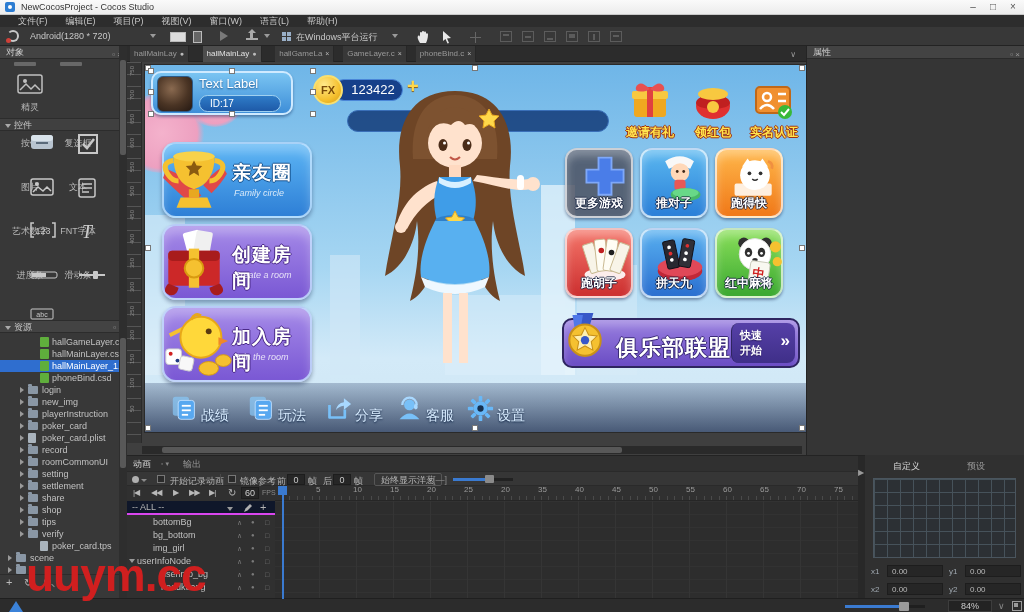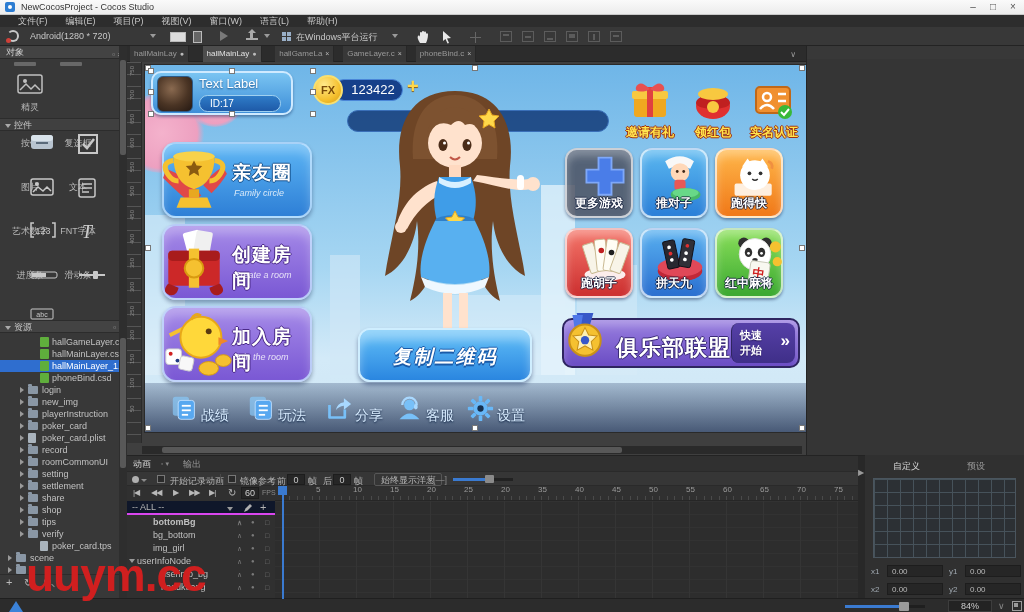--- a/index.html
+++ b/index.html
@@ -656,23 +656,20 @@
       <path d="M84 96 L116 96 C122 112 122 126 118 140 L82 140 C78 126 78 112 84 96 Z" fill="#3f9de8"></path>
       <path d="M84 96 Q100 106 116 96 L116 102 Q100 112 84 102 Z" fill="#d8f0ff"></path>
       <ellipse cx="100" cy="140" rx="20" ry="6" fill="#2f7fc8"></ellipse>
       <path d="M100 130 l3 6 6.5 1 -4.5 4.5 1 6.5 -6 -3 -6 3 1 -6.5 -4.5 -4.5 6.5 -1 Z" fill="#ffd84a" stroke="#e8a820"></path>
       <path d="M80 140 C68 164 64 182 66 196 Q100 210 134 196 C136 182 132 164 120 140 Z" fill="#58b0f0"></path>
       <path d="M66 196 Q100 212 134 196 L130 206 Q100 220 70 206 Z" fill="#eef8ff"></path>
       <rect x="88" y="212" width="9" height="70" fill="#ffe2cd"></rect>
         <rect x="104" y="212" width="9" height="70" fill="#ffe2cd"></rect>
     </svg>
 
-    <div id="qr-btn" style="z-index:3">
-      <span class="lbl">复制二维码</span>
-    </div>
 
     <div id="nav-bar">
         <div class="nav-item" style="position: absolute; left: 26px; top: 10px; width: 70px; height: 34px;">
           <span style="left: 0px; top: 2px; position: absolute;"><svg width="27" height="27" viewBox="0 0 30 30">
               <rect x="2" y="2" width="18" height="21" rx="3" fill="#88c8f8" opacity="0.7"></rect>
               <rect x="8" y="6" width="18" height="21" rx="3" fill="#58a8f0" stroke="#bfe0ff"></rect>
               <line x1="12" y1="12" x2="22" y2="12" stroke="#fff" stroke-width="2"></line>
               <line x1="12" y1="17" x2="22" y2="17" stroke="#fff" stroke-width="2"></line>
               <line x1="12" y1="22" x2="19" y2="22" stroke="#fff" stroke-width="2"></line>
             </svg></span>
@@ -739,20 +736,24 @@
         <span class="handle" style="left: 3px; top: 24px;"></span>
         <span class="handle" style="left: 165px; top: 24px;"></span>
         <span class="handle" style="left: 3px; top: 46px;"></span>
         <span class="handle" style="left: 84px; top: 46px;"></span>
         <span class="handle" style="left: 165px; top: 46px;"></span>
       </div>
   </div>
 </div>
 
 <div id="right-panel">
+  <div class="phead">
+    <span>属性</span>
+    <span class="hic">▫ ×</span>
+  </div>
   <div class="body"></div>
 </div>
 
 <div id="bottom-panel">
   <span class="bp-tab" style="left:6px">动画</span>
   <span class="mini-ic" style="left:34px">▫ ▾</span>
   <span class="bp-tab" style="left:56px;color:#9a9a9a">输出</span>
 
   <div id="ctrl-row">
     <span class="abs" style="left:5px;top:4px;width:7px;height:7px;border-radius:50%;background:#b0b0b0"></span>
@@ -810,21 +811,21 @@
 
   <div id="layer-head">
     <span class="clabel" style="left:5px;top:1px">-- ALL --</span>
     <span class="abs" style="left:100px;top:6px;width:0;height:0;border-left:3px solid transparent;border-right:3px solid transparent;border-top:4px solid #9a9a9a"></span>
     <svg class="abs" style="left:116px;top:2px" width="10" height="10" viewBox="0 0 10 10">
         <path d="M1 9 L2.5 5.5 L7 1 L9 3 L4.5 7.5 Z" fill="#b0b0b0"></path>
       </svg>
     <span class="clabel" style="left:133px;top:0;font-size:11px">+</span>
   </div>
   <div id="layers-holder">
-      <div class="layer-row" style="top: 60px; font-weight: bold;">
+      <div class="layer-row" style="top: 60px;">
         <span style="position: absolute; left: 26px; font-size: 9px;">bottomBg</span>
         <span class="lr-ic" style="left: 110px;">∧</span>
         <span class="lr-ic" style="left: 124px; font-size: 6px;">●</span>
         <span class="lr-ic" style="left: 138px;">□</span>
       </div>
       <div class="layer-row" style="top: 73px;">
         <span style="position: absolute; left: 26px; font-size: 9px;">bg_bottom</span>
         <span class="lr-ic" style="left: 110px;">∧</span>
         <span class="lr-ic" style="left: 124px; font-size: 6px;">●</span>
         <span class="lr-ic" style="left: 138px;">□</span>

